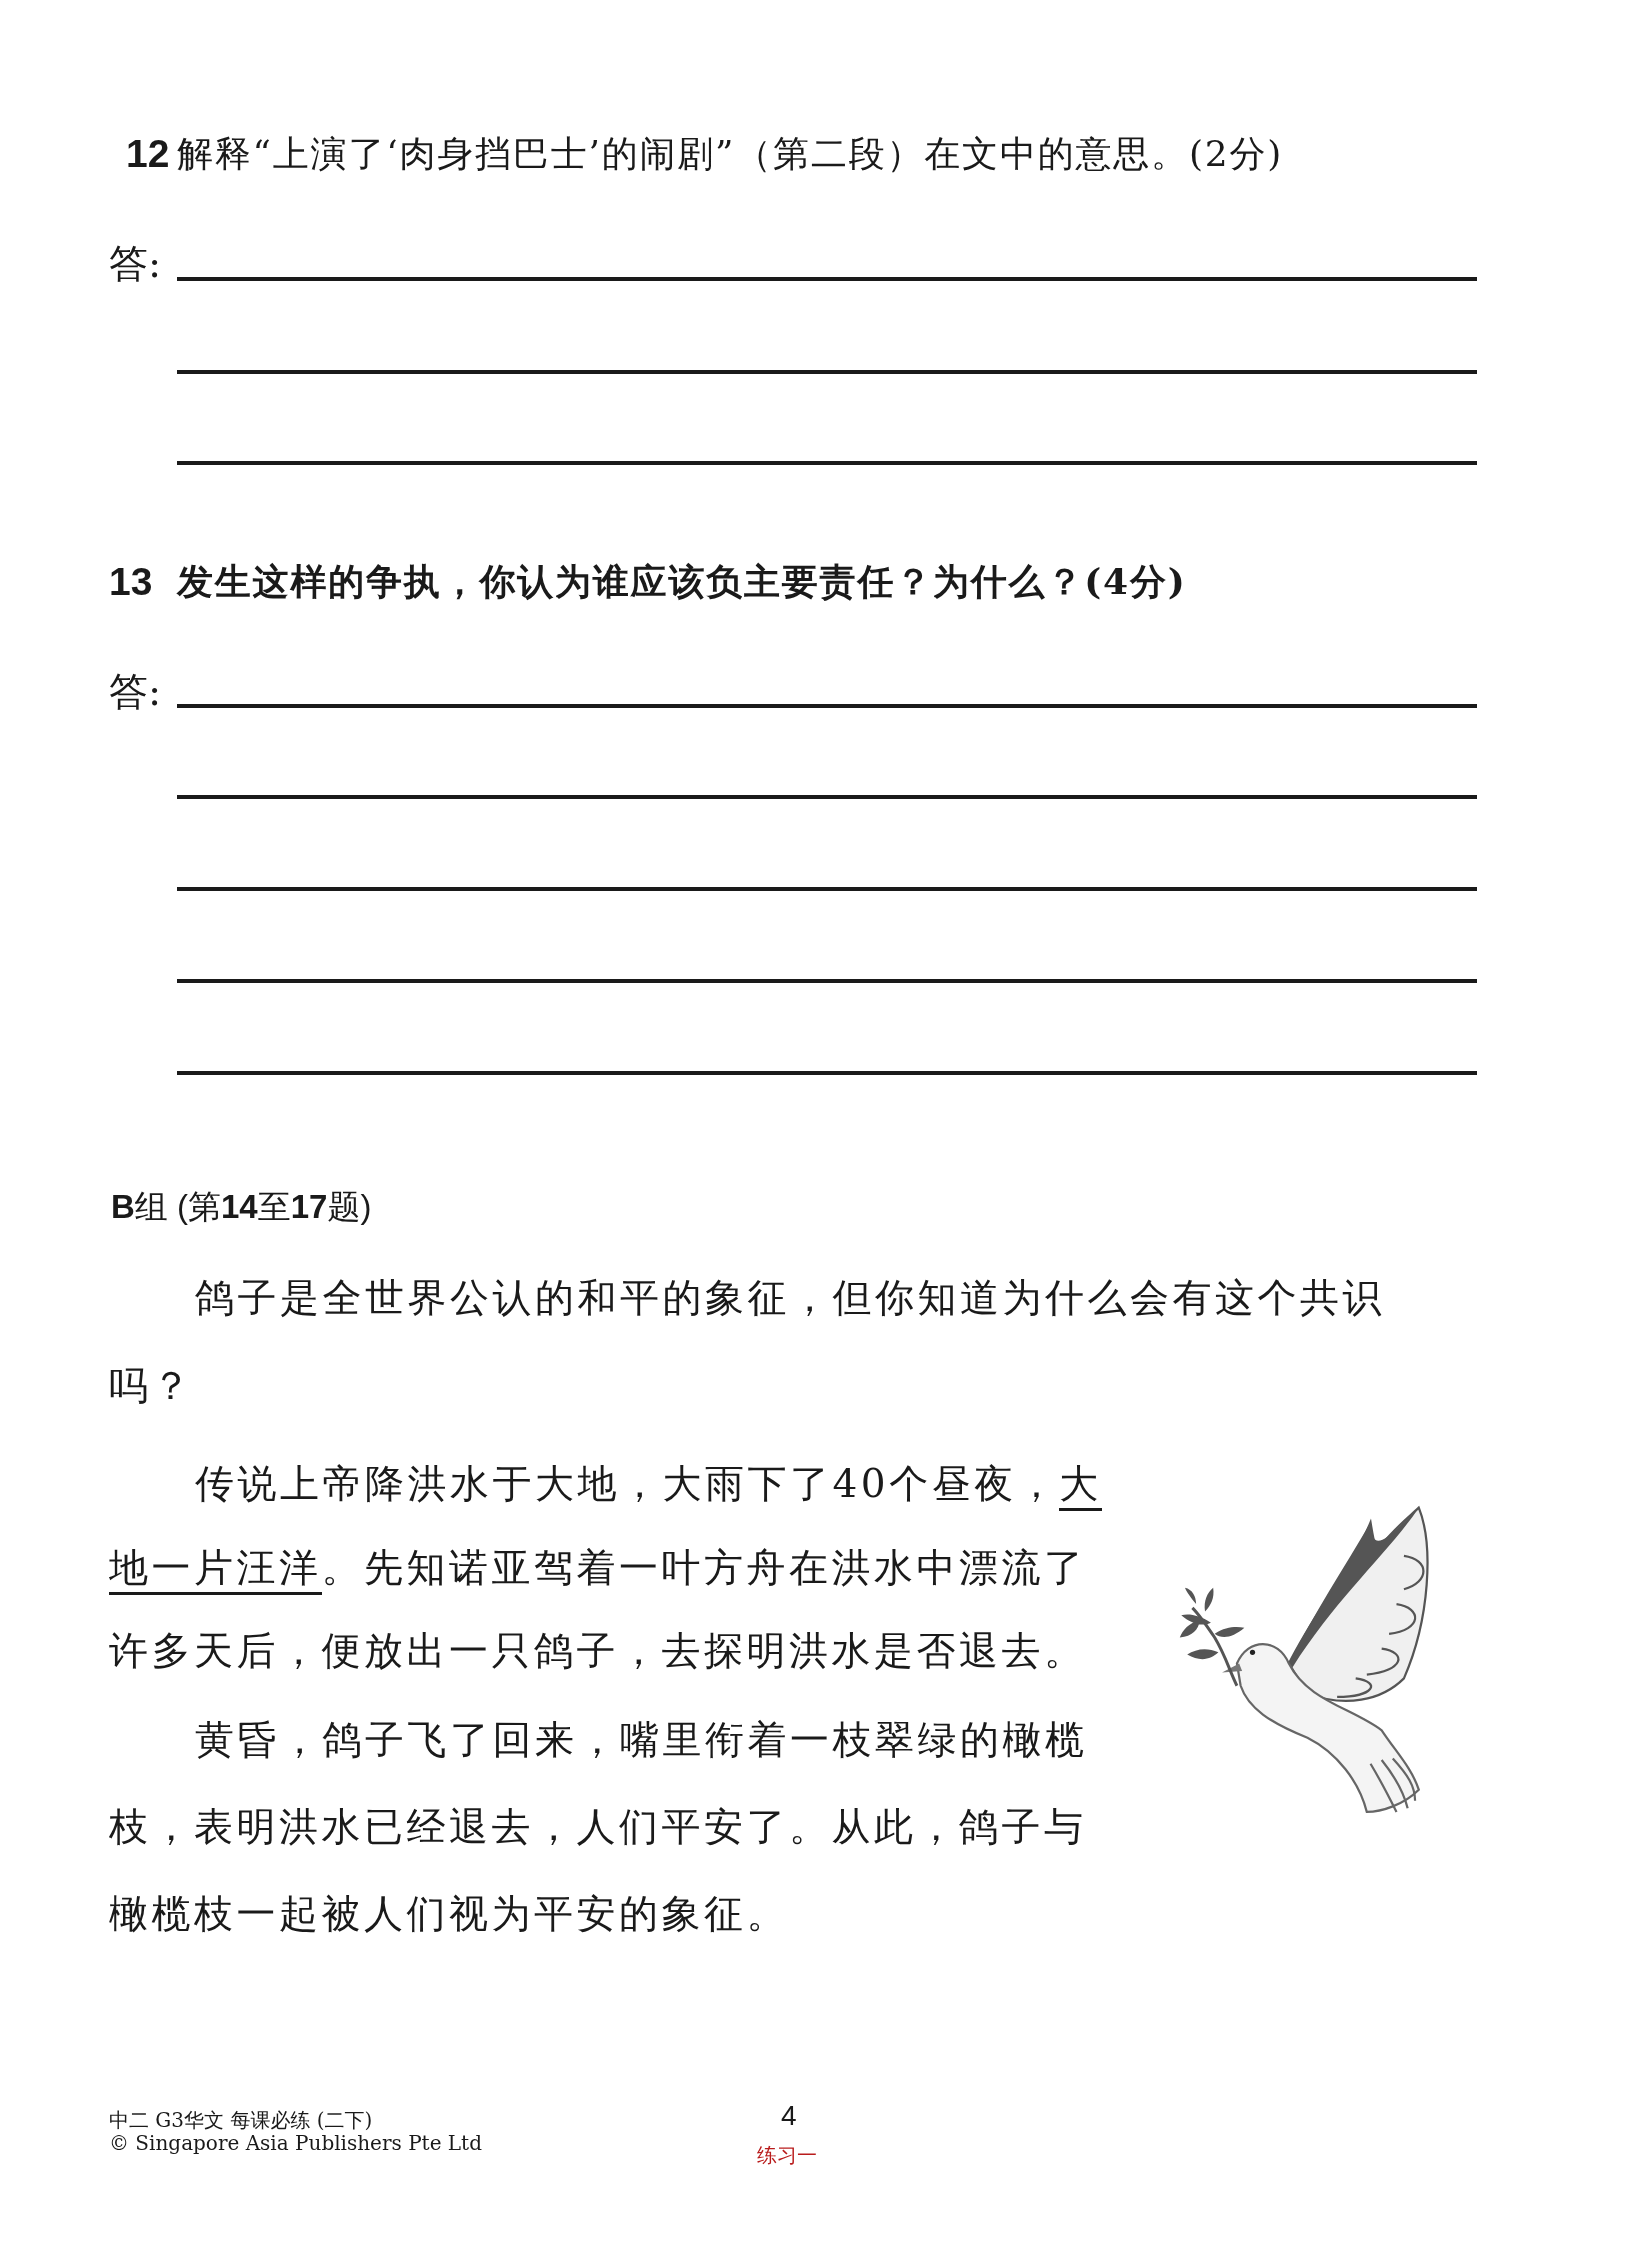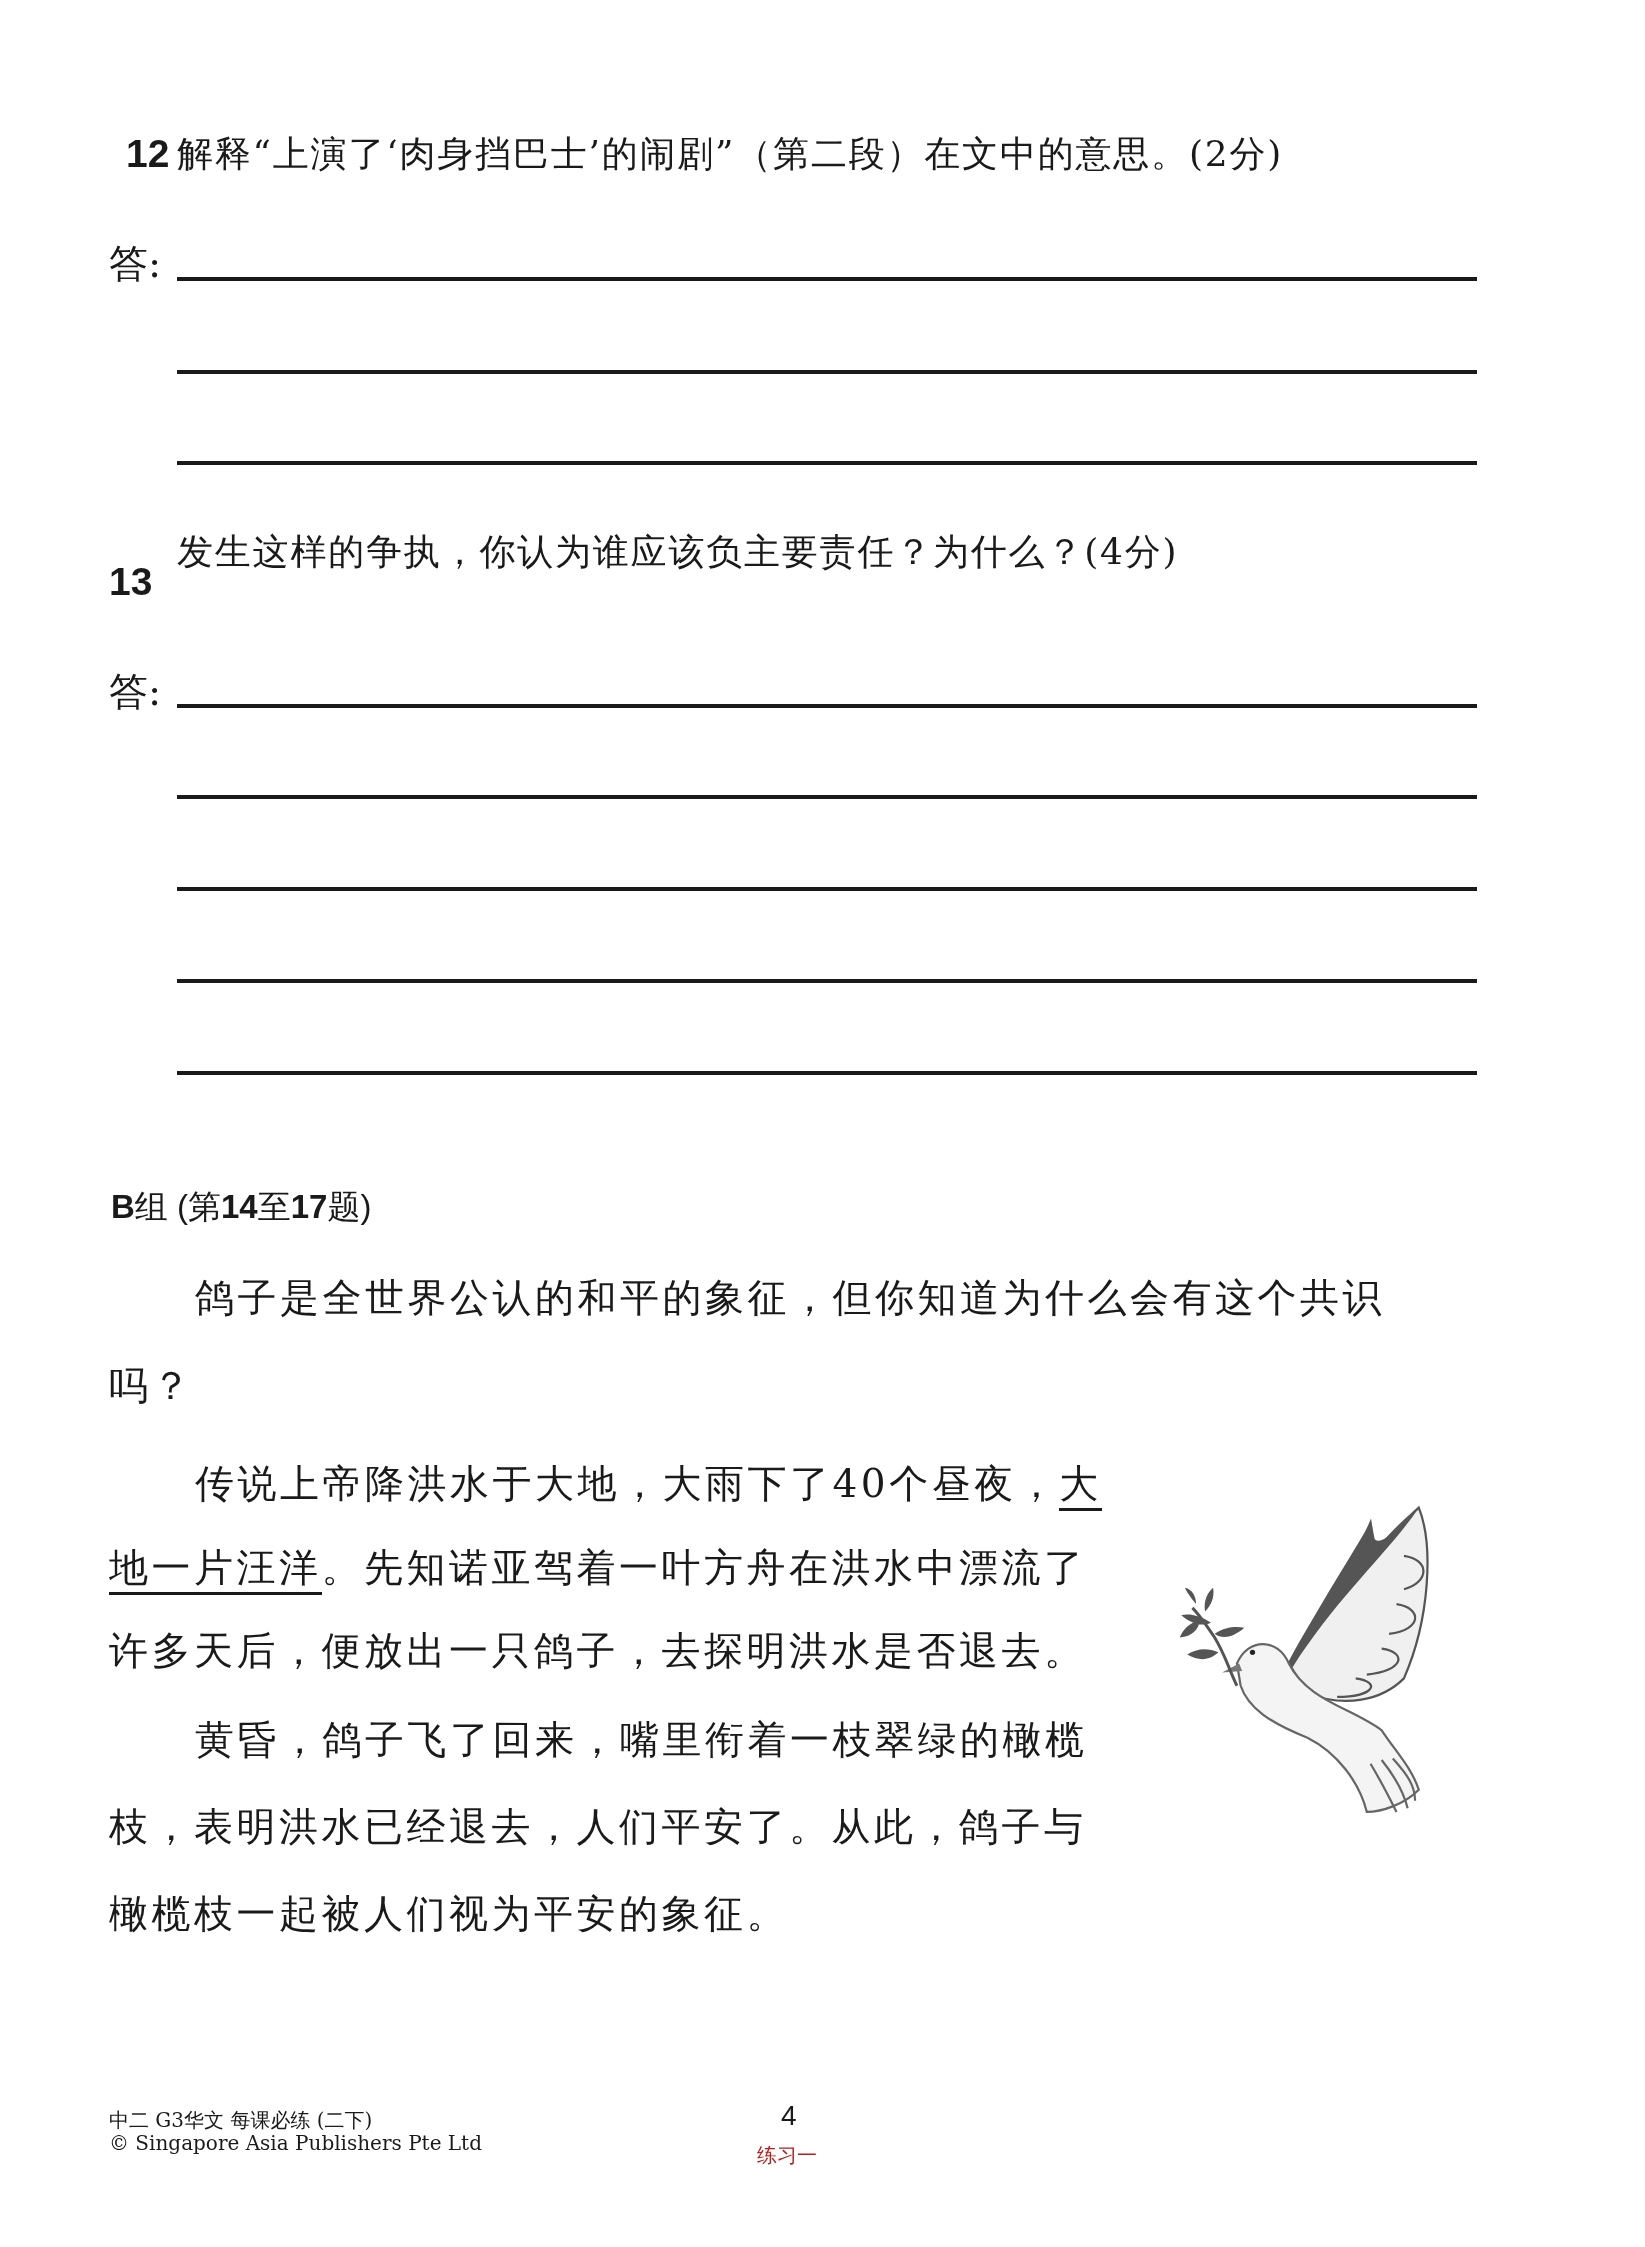--- a/index.html
+++ b/index.html
@@ -20,21 +20,21 @@
 <body>
 
 <div class="abs qnum" style="left:109px;top:132px;margin-left:17px;">12</div>
 <div class="abs qtext" style="left:177px;top:130px;">解释“上演了‘肉身挡巴士’的闹剧”（第二段）在文中的意思。(2分)</div>
 <div class="abs ans-label" style="left:109px;top:237px;">答:</div>
 <div class="line" style="top:277px;"></div>
 <div class="line" style="top:370px;"></div>
 <div class="line" style="top:461px;"></div>
 
 <div class="abs qnum" style="left:109px;top:560px;">13</div>
-<div class="abs qtext" style="left:177px;top:528px;">发生这样的争执，你认为谁应该负主要责任？为什么？(4分)</div>
+<div class="abs qtext" style="left:177px;top:558px;font-weight:bold;">发生这样的争执，你认为谁应该负主要责任？为什么？(4分)</div>
 <div class="abs ans-label" style="left:109px;top:665px;">答:</div>
 <div class="line" style="top:704px;"></div>
 <div class="line" style="top:795px;"></div>
 <div class="line" style="top:887px;"></div>
 <div class="line" style="top:979px;"></div>
 <div class="line" style="top:1071px;"></div>
 
 <div class="abs sec" style="left:111px;top:1185px;text-align:right;">
   <b>B</b><span>组 (第</span><b>14</b><span>至</span><b>17</b><span>题)</span>
 </div>

